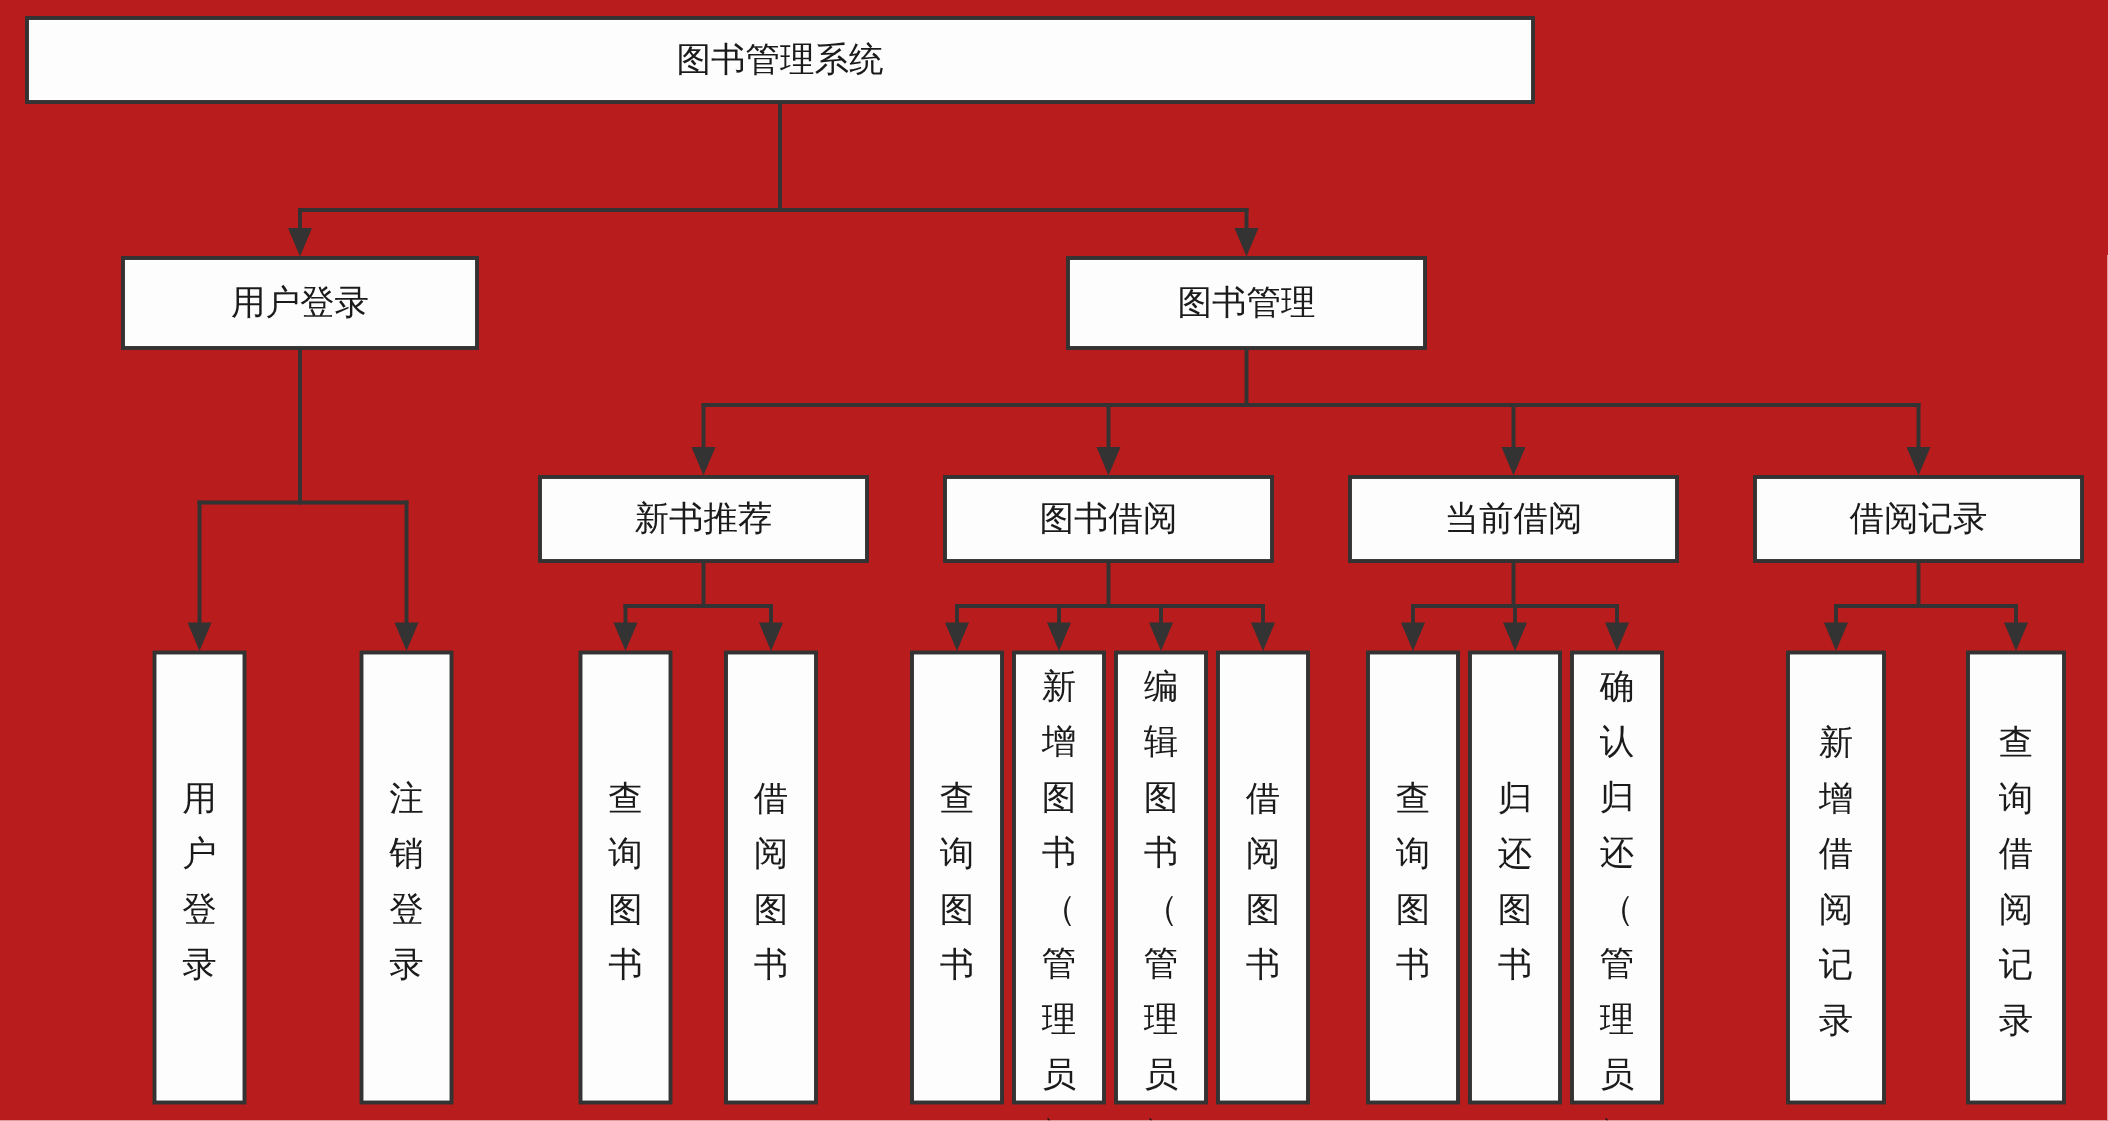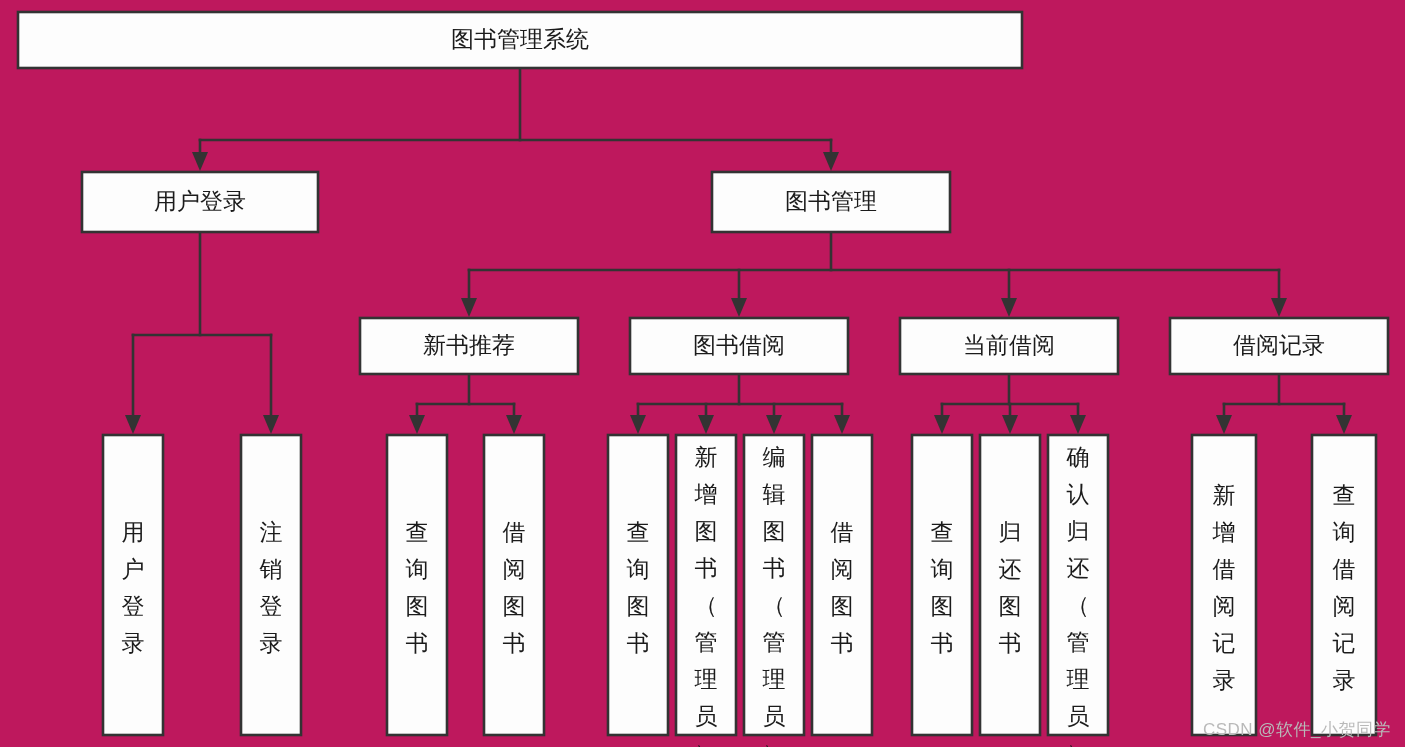--- a/index.html
+++ b/index.html
@@ -8,21 +8,21 @@
     padding: 0;
     background: #ffffff;
   }
   body {
     font-family: "Liberation Sans", "DejaVu Sans", sans-serif;
   }
   #canvas {
     position: relative;
     width: 1405px;
     height: 747px;
-    background: #be185d;
+    background: #b91c1c;
     overflow: hidden;
   }
   #diagram-svg {
     position: absolute;
     left: 0;
     top: 0;
     width: 1405px;
     height: 747px;
     display: block;
   }
@@ -216,14 +216,13 @@
         <g>
           <rect x="1192" y="435" width="64" height="300" class="node-box"></rect>
           <text x="1224" class="node-label-v"><tspan x="1224" y="502.86">新</tspan><tspan x="1224" y="539.86">增</tspan><tspan x="1224" y="576.86">借</tspan><tspan x="1224" y="613.86">阅</tspan><tspan x="1224" y="650.86">记</tspan><tspan x="1224" y="687.86">录</tspan></text>
         </g>
         <g>
           <rect x="1312" y="435" width="64" height="300" class="node-box"></rect>
           <text x="1344" class="node-label-v"><tspan x="1344" y="502.86">查</tspan><tspan x="1344" y="539.86">询</tspan><tspan x="1344" y="576.86">借</tspan><tspan x="1344" y="613.86">阅</tspan><tspan x="1344" y="650.86">记</tspan><tspan x="1344" y="687.86">录</tspan></text>
         </g>
       </g>
   </svg>
-  <div class="watermark">CSDN @软件_小贺同学</div>
 </div>
 
 </body></html>

